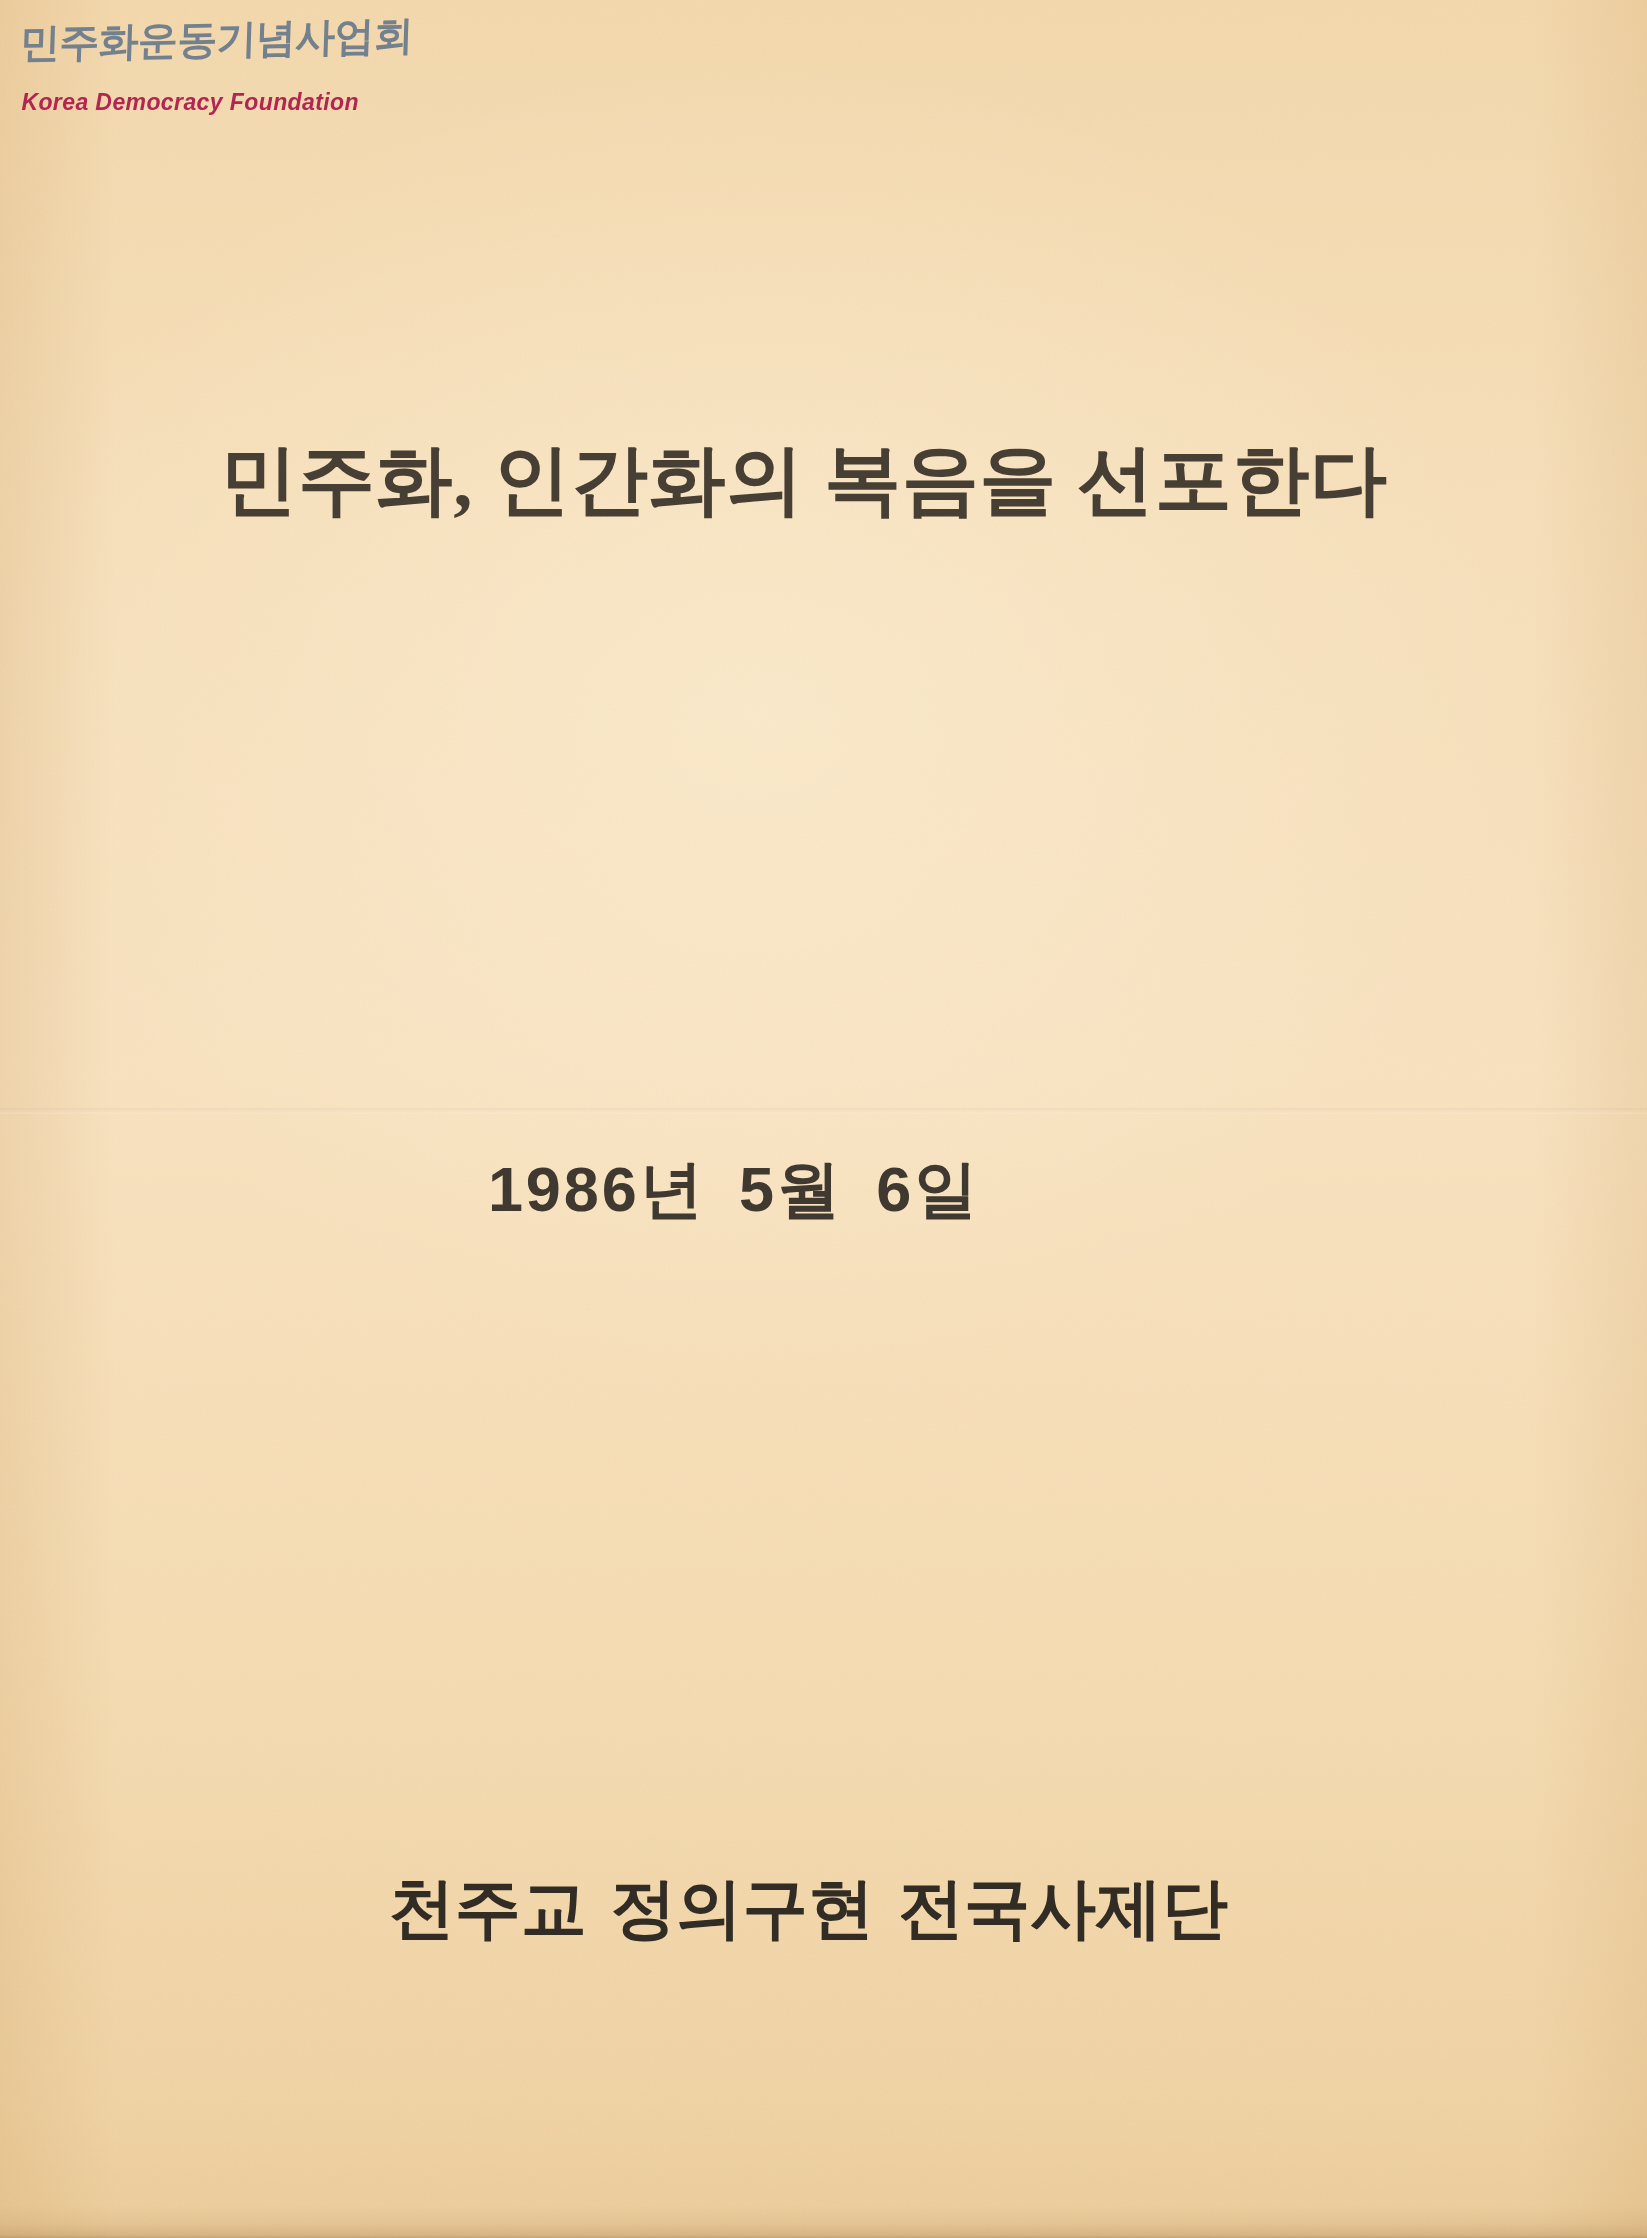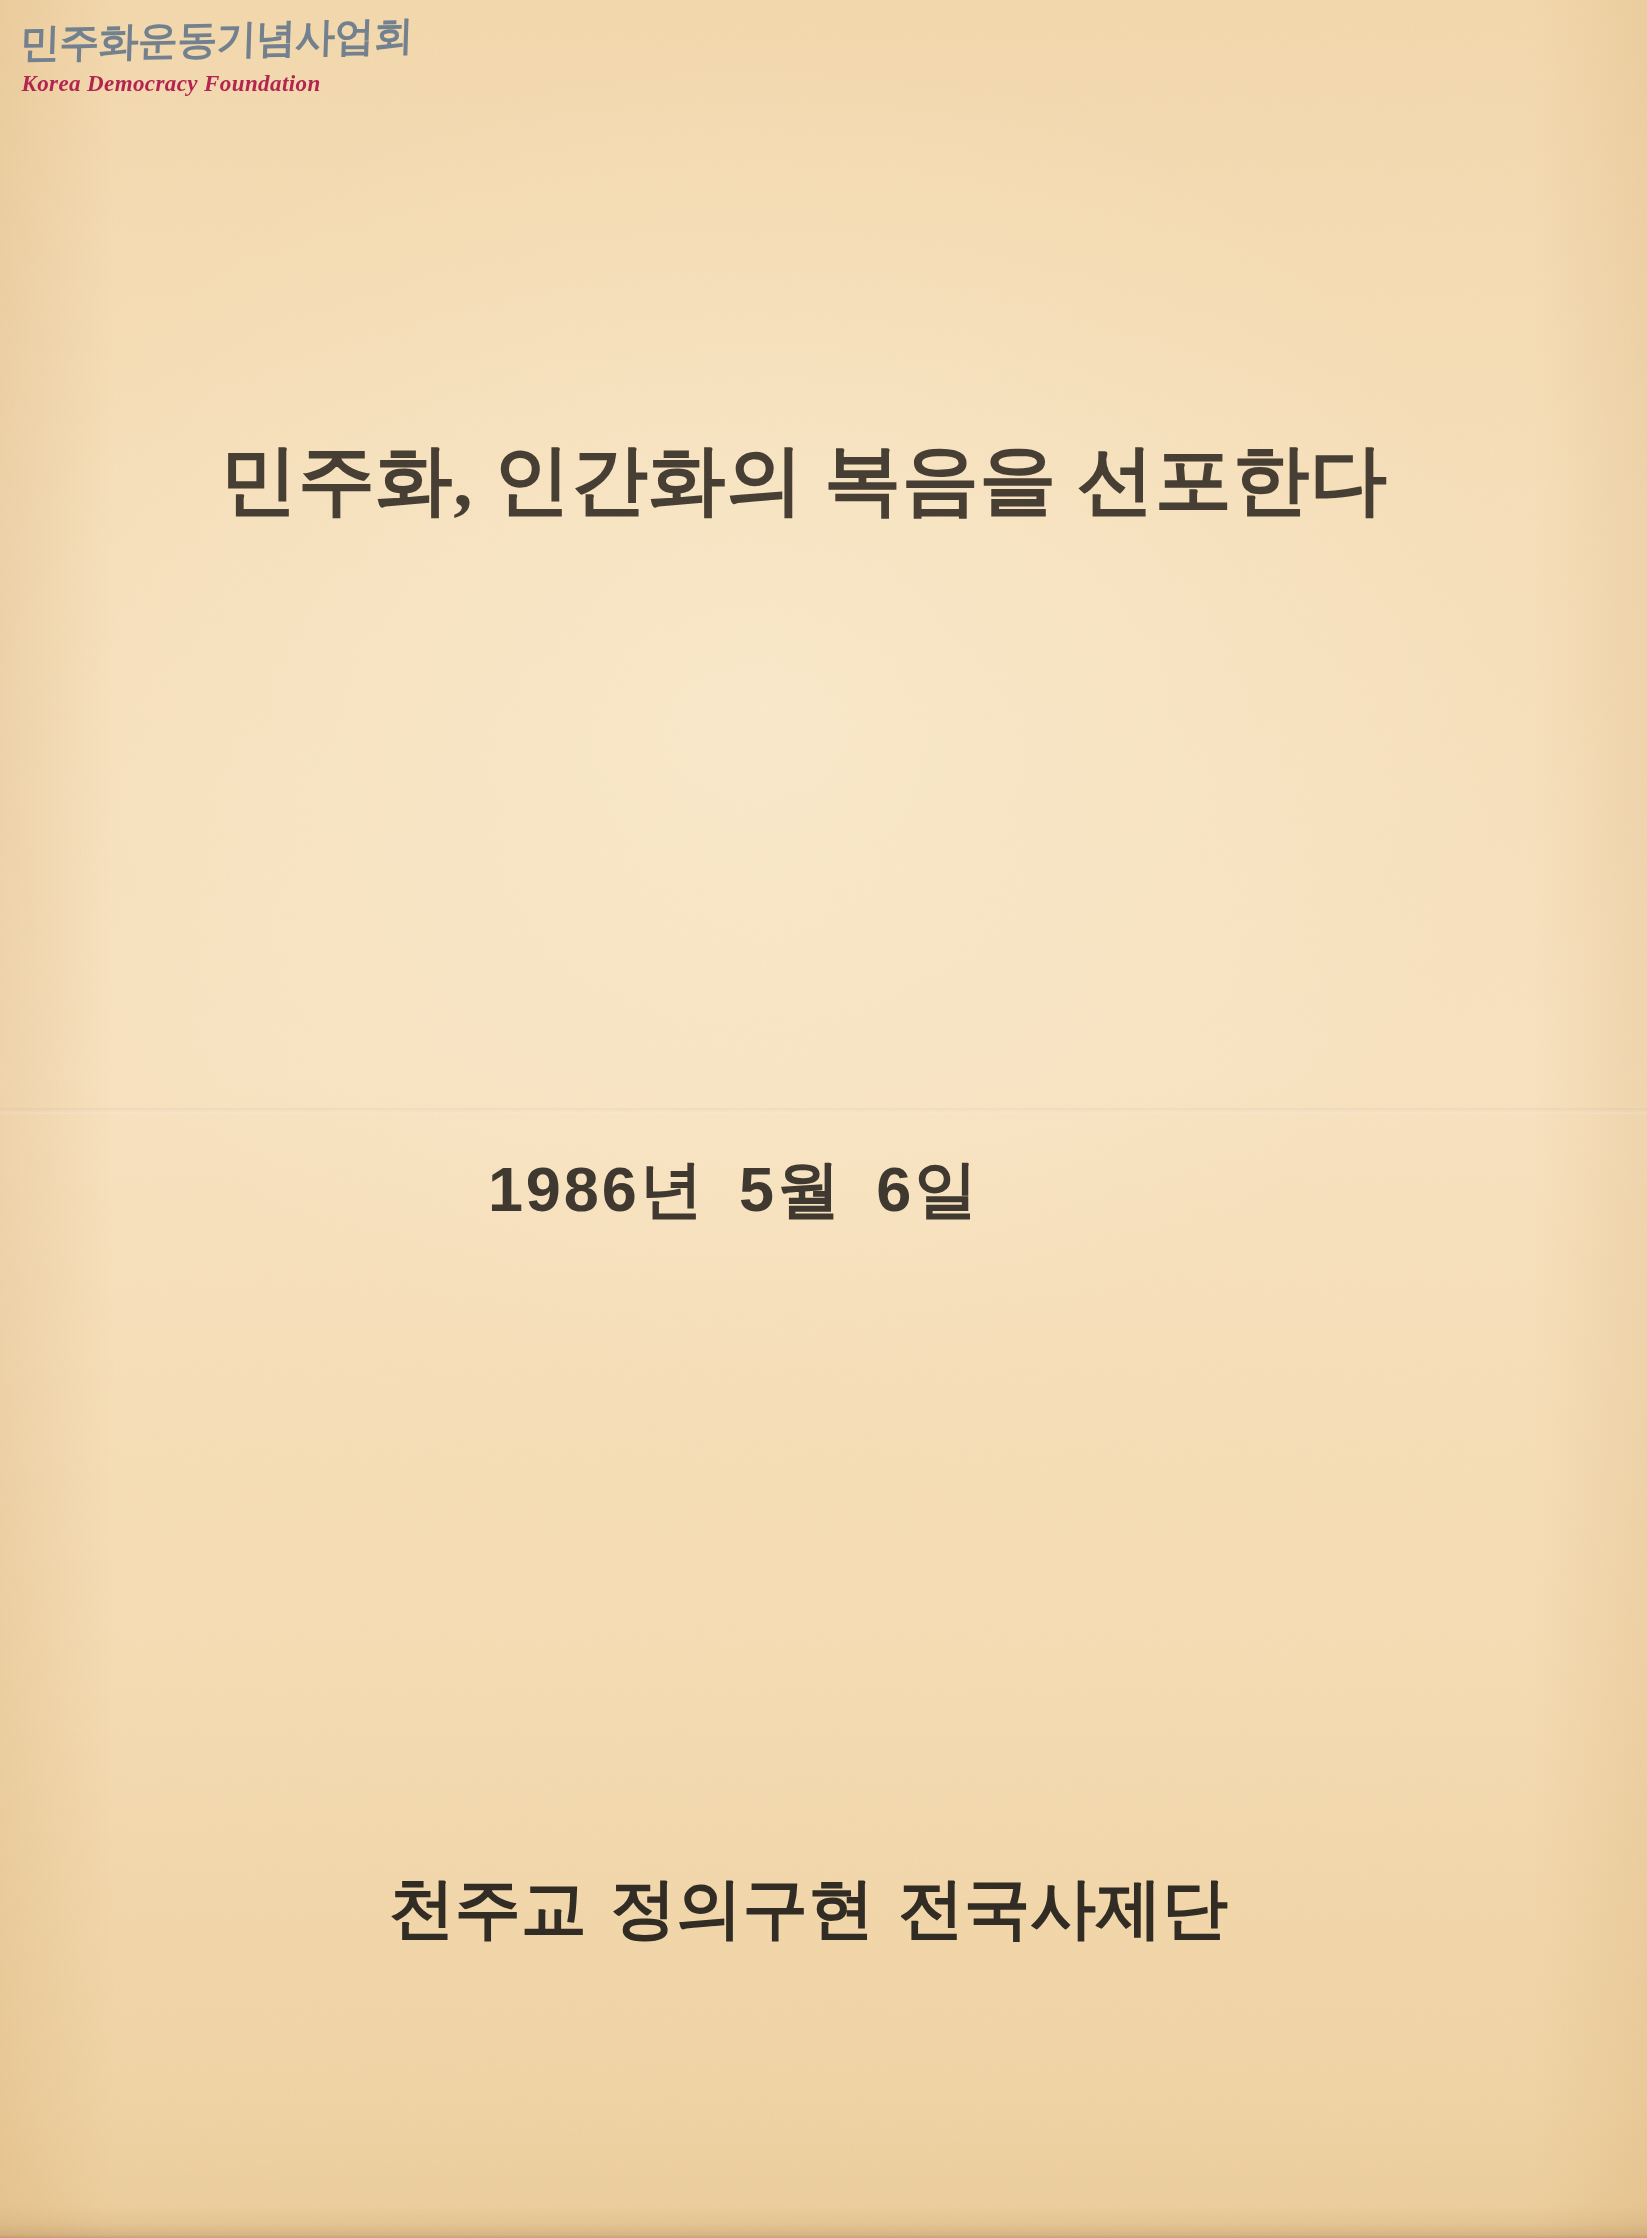--- a/index.html
+++ b/index.html
@@ -29,22 +29,22 @@
     font-family: "Liberation Sans", sans-serif;
     font-weight: 700;
     font-size: 40px;
     letter-spacing: -0.7px;
     color: #72808f;
     transform: rotate(-1.2deg) skewX(-3deg);
     transform-origin: left top;
     white-space: nowrap;
   }
   .logo-en {
-    margin-top: 0;
-    font-family: Liberation Serif, serif;
+    margin-top: 18px;
+    font-family: Liberation Sans, sans-serif;
     font-weight: 700;
     font-style: italic;
     font-size: 23px;
     letter-spacing: 0.4px;
     color: #b22350;
     white-space: nowrap;
   }
 
   
   .line {

